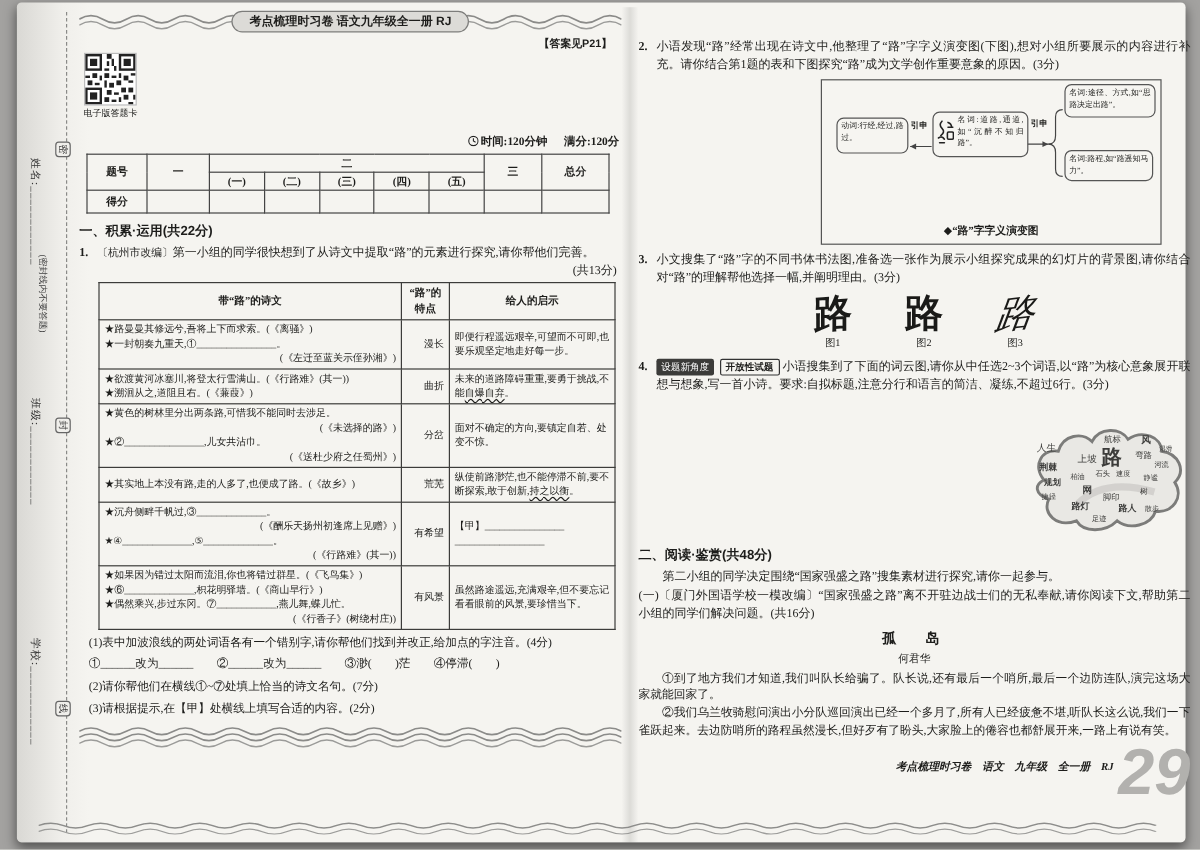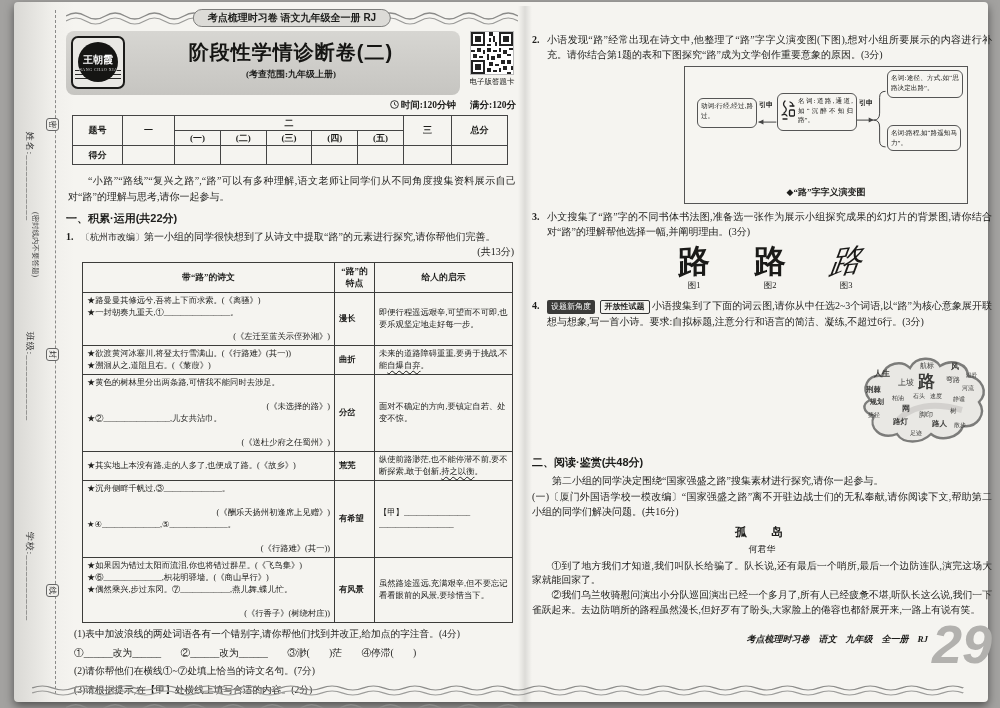--- a/index.html
+++ b/index.html
@@ -74,22 +74,22 @@
   .qitem { position:relative; padding-left:15px; font-size:10px; line-height:1.5; text-align:justify; }
   .qnum { position:absolute; left:0; top:0; font-weight:bold; }
   .qsrc { font-size:9px; }
   .score-right { text-align:right; font-size:10px; padding-right:4px; }
 
   
   table.poem { border-collapse:collapse; width:430px; margin:3px 0 3px 16px; table-layout:fixed; }
   table.poem th, table.poem td { border:1px solid #3c3c3a; font-size:8.3px; padding:2px 4px;
                                  vertical-align:middle; line-height:1.45; }
   table.poem th { font-size:8.8px; text-align:center; height:24px; }
-  .pl { text-align:left; } .pr { text-align:right;margin-top:12px; }
-  .feat { text-align:left; font-weight:bold; }
+  .pl { text-align:left; } .pr { text-align:right; }
+  .feat { text-align:right; font-weight:normal; }
   .ins { text-indent:1.6em; text-align:justify; white-space:pre-line; }
   .wavy { text-decoration:underline; text-decoration-style:wavy; text-decoration-thickness:1px; text-underline-offset:2px; }
   .subq { font-size:9.7px; line-height:1.6; margin:3px 0 0 8px; }
 
   .wave-bottom { margin-top:6px; width:100%; height:20px; }
   .paper-bottom-wave { position:absolute; left:18px; bottom:3px; width:952px; height:15px; }
 
   
   .diagram { position:relative; width:284px; height:138px; border:1px solid #555;
              margin:4px 0 5px 152px; background:#f6f5f1; }
@@ -148,35 +148,23 @@
   <div class="lpage">
 
     <div class="top-banner">
       <svg viewBox="0 0 460 16" preserveAspectRatio="none">
         <path d="M0 5 q10 -6 20 0 t20 0 t20 0 t20 0 t20 0 t20 0 t20 0 t20 0 t20 0 t20 0 t20 0 t20 0 t20 0 t20 0 t20 0 t20 0 t20 0 t20 0 t20 0 t20 0 t20 0 t20 0 t20 0" fill="none" stroke="#8b8b89" stroke-width="1.4"></path>
         <path d="M0 10 q10 -6 20 0 t20 0 t20 0 t20 0 t20 0 t20 0 t20 0 t20 0 t20 0 t20 0 t20 0 t20 0 t20 0 t20 0 t20 0 t20 0 t20 0 t20 0 t20 0 t20 0 t20 0 t20 0 t20 0" fill="none" stroke="#9b9b99" stroke-width="1.2"></path>
       </svg>
       <span class="banner-pill sans">考点梳理时习卷 语文九年级全一册 RJ</span>
     </div>
 
+    <div class="answer-ref sans">【答案见P21】</div>
 
     <div class="header-row">
-      <div class="header-band">
-        <div class="logo-box">
-          <div class="logo-lines"></div>
-          <div class="logo-circle">
-            <div class="cn">王朝霞</div>
-            <div class="en">WANG CHAO XIA</div>
-          </div>
-        </div>
-        <div class="title-wrap">
-          <div class="main-title sans">阶段性学情诊断卷(二)</div>
-          <div class="sub-title">(考查范围:九年级上册)</div>
-        </div>
-      </div>
       <div class="qr-wrap">
         <svg width="44" height="44" viewBox="0 0 21 21">
           <g fill="#222">
             <rect x="0" y="0" width="7" height="7"></rect>
               <rect x="1" y="1" width="5" height="5" fill="#fff"></rect>
               <rect x="2" y="2" width="3" height="3"></rect>
             <rect x="14" y="0" width="7" height="7"></rect>
               <rect x="15" y="1" width="5" height="5" fill="#fff"></rect>
               <rect x="16" y="2" width="3" height="3"></rect>
             <rect x="0" y="14" width="7" height="7"></rect>
@@ -247,21 +235,20 @@
         <td></td>
             <td></td>
         <td></td>
             <td></td>
         <td></td>
             <td></td>
       </tr>
     </tbody>
       </table>
 
-    <p class="intro">“小路”“路线”“复兴之路”,“路”可以有多种理解,语文老师让同学们从不同角度搜集资料展示自己对“路”的理解与思考,请你一起参与。</p>
 
     <h3 class="sec-head">一、积累·运用(共22分)</h3>
 
     <div class="qitem">
       <span class="qnum">1.</span><span class="qsrc">〔杭州市改编〕</span><span>第一小组的同学很快想到了从诗文中提取“路”的元素进行探究,请你帮他们完善。</span>
     </div>
     <div class="score-right">(共13分)</div>
 
     <table class="poem">
       <tbody>
@@ -398,21 +385,21 @@
       <span class="qnum">4.</span>
       <span class="badge1">设题新角度</span>
       <span class="badge2">开放性试题</span>
       <span>小语搜集到了下面的词云图,请你从中任选2~3个词语,以“路”为核心意象展开联想与想象,写一首小诗。要求:自拟标题,注意分行和语言的简洁、凝练,不超过6行。(3分)</span>
 
       <div class="cloud">
         <svg width="132" height="97" viewBox="0 0 132 97">
           <path d="M12 50 C2 38 10 24 24 26 C28 12 44 10 52 18 C58 6 76 6 82 16 C94 8 110 14 110 26 C124 28 131 42 121 52 C129 64 119 78 105 76 C101 88 83 92 73 84 C63 94 45 94 39 84 C23 90 10 78 16 66 C4 62 4 54 12 50 Z" fill="#e9e8e4" stroke="#7c7c7a" stroke-width="2.4"></path>
           <path d="M40 70 Q62 48 104 60" fill="none" stroke="#c9c8c4" stroke-width="6" opacity=".7"></path>
         </svg>
-        <span class="cw" style="left:16px; top:20px; font-size:8px; font-weight:bold;">人生</span>
+        <span class="cw" style="left:6px; top:20px; font-size:8px; font-weight:normal;">人生</span>
         <span class="cw" style="left:62px; top:13px; font-size:7px;">航标</span>
         <span class="cw" style="left:93px; top:13px; font-size:8px; font-weight:bold;">风</span>
         <span class="cw" style="left:8px; top:36px; font-size:7.5px; font-weight:bold;">荆棘</span>
         <span class="cw" style="left:40px; top:29px; font-size:8px;">上坡</span>
         <span class="cw" style="left:60px; top:23px; font-size:17px; font-weight:900;">路</span>
         <span class="cw" style="left:88px; top:27px; font-size:7px;">弯路</span>
         <span class="cw" style="left:108px; top:23px; font-size:5.5px;">湿滑</span>
         <span class="cw" style="left:104px; top:35px; font-size:6px;">河流</span>
         <span class="cw" style="left:12px; top:49px; font-size:7px; font-weight:bold;">规划</span>
         <span class="cw" style="left:34px; top:45px; font-size:6px;">柏油</span>

